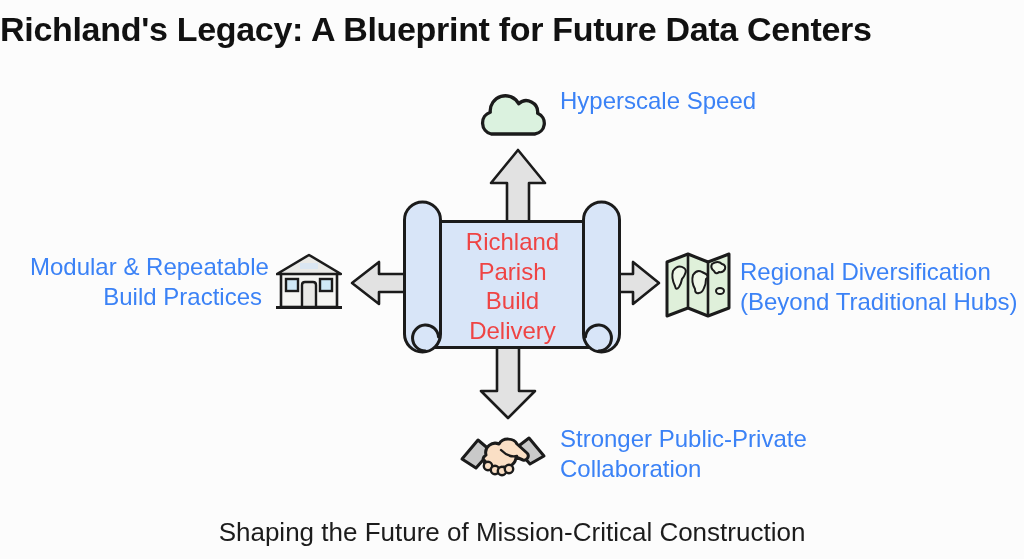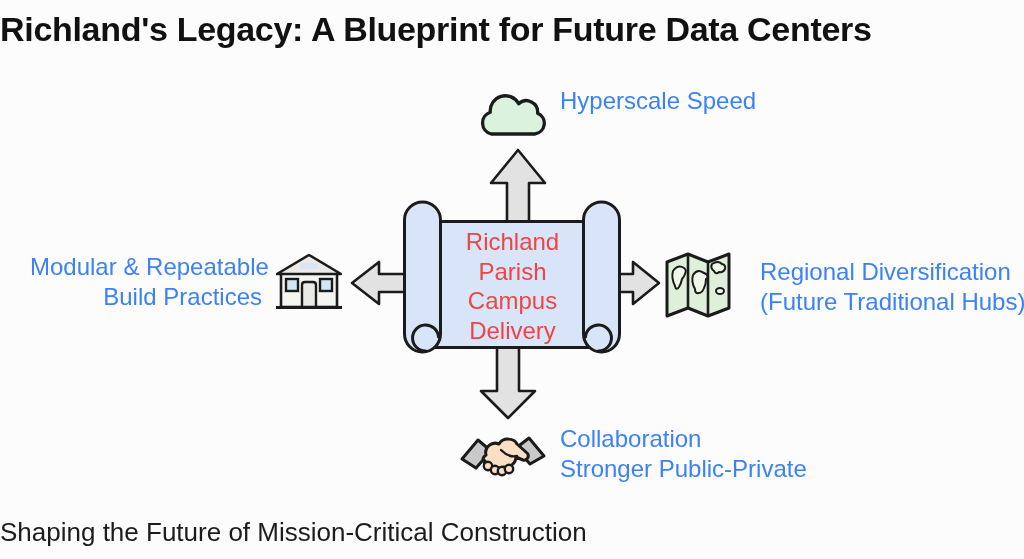--- a/index.html
+++ b/index.html
@@ -15,20 +15,21 @@
 
   .title {
     position: absolute; top: 10px; left: 0; width: 1024px;
     margin: 0; text-align: left;
     font-size: 34px; font-weight: 700; letter-spacing: -0.3px;
     color: #111;
   }
 
   .footer {
     position: absolute; top: 517px; left: 0; width: 1024px;
+    text-align: center;
     font-size: 26px; font-weight: 400; color: #1c1c1c;
   }
 
   .diagram-svg { position: absolute; top: 0; left: 0; }
 
   .ol { stroke: #1b1b1b; }
   .arrow { stroke: #1b1b1b; stroke-width: 2.6; stroke-linejoin: round; }
   .scroll-part { stroke: #1b1b1b; stroke-width: 3; stroke-linejoin: round; }
   .curl { fill: none; stroke: #1b1b1b; stroke-width: 3; stroke-linecap: round; }
 
@@ -37,21 +38,21 @@
     text-align: center; font-size: 24px; line-height: 29.5px;
     color: #ef4444;
   }
 
   .node { position: absolute; }
   .node-text { font-size: 24px; line-height: 30px; color: #3b82f6; white-space: nowrap; }
   .node-text.align-right { text-align: right; }
 
   .n-top    { left: 560px; top: 86px; }
   .n-left   { left: 30px;  top: 252px; width: 232px; }
-  .n-right  { left: 740px; top: 257px; margin-left: 20px; }
+  .n-right  { left: 740px; top: 257px; }
   .n-bottom { left: 560px; top: 424px; }
 
   .icon-cloud     { position: absolute; left: 477px; top: 88px; }
   .icon-house     { position: absolute; left: 276px; top: 251px; }
   .icon-map       { position: absolute; left: 663px; top: 249px; }
   .icon-handshake { position: absolute; left: 459px; top: 423px; }
 </style>
 </head>
 <body>
 
@@ -71,21 +72,21 @@
       <rect class="scroll-part" x="404.5" y="202" width="36" height="150" rx="18" fill="#d8e5f8"></rect>
       <rect class="scroll-part" x="583.5" y="202" width="36" height="150" rx="18" fill="#d8e5f8"></rect>
       <path class="curl" d="M 438.5 337 a 13 13 0 1 0 -13 14"></path>
       <path class="curl" d="M 585.5 337 a 13 13 0 1 1 13 14"></path>
     </g>
   </svg>
 
   <div class="scroll-text">
     <div>Richland</div>
     <div>Parish</div>
-    <div>Campus</div>
+    <div>Build</div>
     <div>Delivery</div>
   </div>
 
   <svg class="icon-cloud" width="72" height="56" viewBox="0 0 76 58">
     <path class="ol" stroke-width="3.5" stroke-linejoin="round" d="M 15 48 A 12 12 0 0 1 14 25 A 16 16 0 0 1 44 16 A 12 12 0 0 1 64 26 A 11.5 11.5 0 0 1 61 48 Z" fill="#dbf2df"></path>
   </svg>
   <div class="node n-top">
     <div class="node-text">Hyperscale Speed</div>
   </div>
 
@@ -107,33 +108,33 @@
     <polygon class="ol" stroke-width="3" stroke-linejoin="round" points="4,13 25,5 45,13 66,5 66,59 45,67 25,59 4,67" fill="#dff0da"></polygon>
     <line x1="25" y1="5" x2="25" y2="59" stroke="#1b1b1b" stroke-width="2.6"></line>
     <line x1="45" y1="13" x2="45" y2="67" stroke="#1b1b1b" stroke-width="2.6"></line>
     <path class="ol" stroke-width="2" stroke-linejoin="round" d="M 10 22 q 5 -7 11 -3 q 3 2 1 6 q -1 3 -3 5 q -1 5 -3 8 q -3 4 -4 -1 q -4 -8 -2 -15 z" fill="#eef7e8"></path>
     <path class="ol" stroke-width="2" stroke-linejoin="round" d="M 30 26 q 4 -6 9 -3 l 4 2 q 3 3 0 5 q 0 5 -2 9 q -2 5 -5 5 q -4 1 -4 -4 q -4 -7 -2 -14 z" fill="#eef7e8"></path>
     <path class="ol" stroke-width="2" stroke-linejoin="round" d="M 49 15 q 6 -4 10 0 q 4 1 3 5 q -2 4 -6 3 q -3 3 -5 -1 q -4 -3 -2 -7 z" fill="#eef7e8"></path>
     <ellipse class="ol" stroke-width="2" cx="57" cy="42" rx="4" ry="3" fill="#eef7e8"></ellipse>
   </svg>
   <div class="node n-right">
     <div class="node-text">Regional Diversification</div>
-    <div class="node-text">(Future Traditional Hubs)</div>
+    <div class="node-text">(Beyond Traditional Hubs)</div>
   </div>
 
   <svg class="icon-handshake" width="88" height="64" viewBox="0 0 88 64">
     <polygon class="ol" stroke-width="3" stroke-linejoin="round" points="3,36 19,17 32,28 17,45" fill="#c9c9c9"></polygon>
     <polygon class="ol" stroke-width="3" stroke-linejoin="round" points="85,33 70,15 57,25 71,41" fill="#c9c9c9"></polygon>
     <path class="ol" stroke-width="3" stroke-linejoin="round" d="M 27 32 C 25 24 33 18 40 21 C 44 14 55 15 58 21 L 68 30 C 71 33 68 38 64 37 L 57 34 C 57 40 51 45 45 44 C 43 49 36 50 33 46 C 28 47 24 43 26 38 C 23 37 24 34 27 32 Z" fill="#fadfc5"></path>
     <circle class="ol" stroke-width="2.4" cx="29" cy="43" r="4.2" fill="#fadfc5"></circle>
     <circle class="ol" stroke-width="2.4" cx="36" cy="47" r="4.2" fill="#fadfc5"></circle>
     <circle class="ol" stroke-width="2.4" cx="43" cy="48" r="4.2" fill="#fadfc5"></circle>
     <circle class="ol" stroke-width="2.4" cx="50" cy="46" r="4.2" fill="#fadfc5"></circle>
     <path d="M 42 27 q 8 8 16 6" fill="none" stroke="#1b1b1b" stroke-width="2.4" stroke-linecap="round"></path>
   </svg>
   <div class="node n-bottom">
+    <div class="node-text">Stronger Public-Private</div>
     <div class="node-text">Collaboration</div>
-    <div class="node-text">Stronger Public-Private</div>
   </div>
 
   <div class="footer">Shaping the Future of Mission-Critical Construction</div>
 
 </div>
 
 </body></html>

